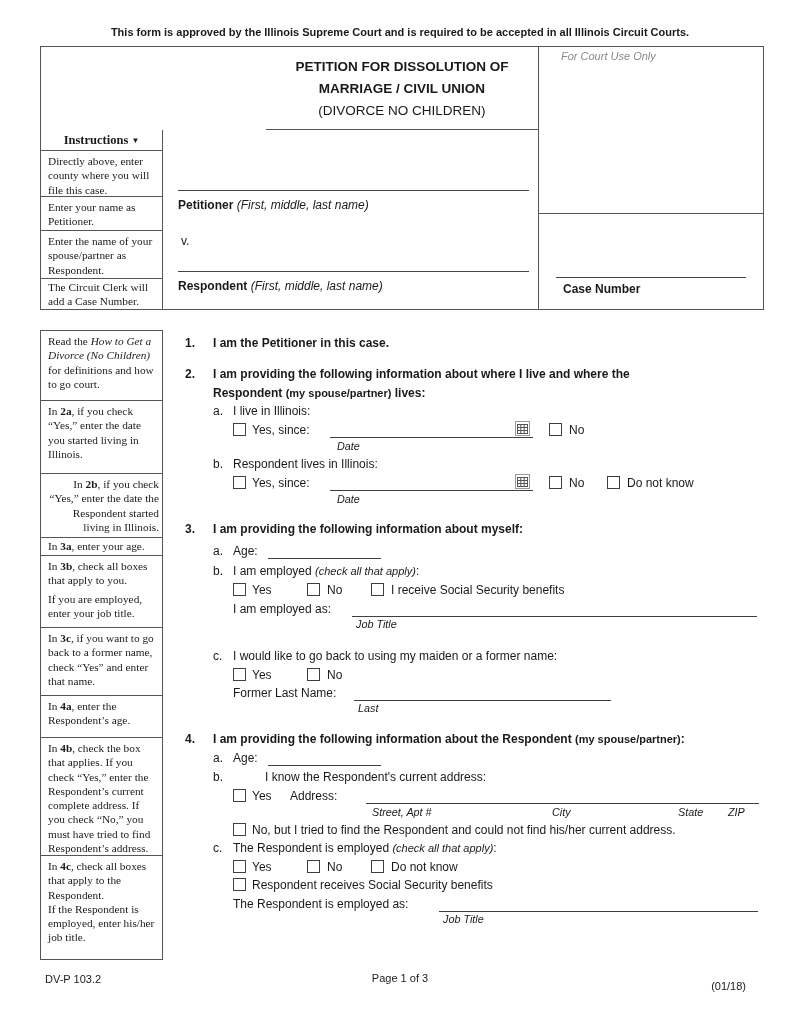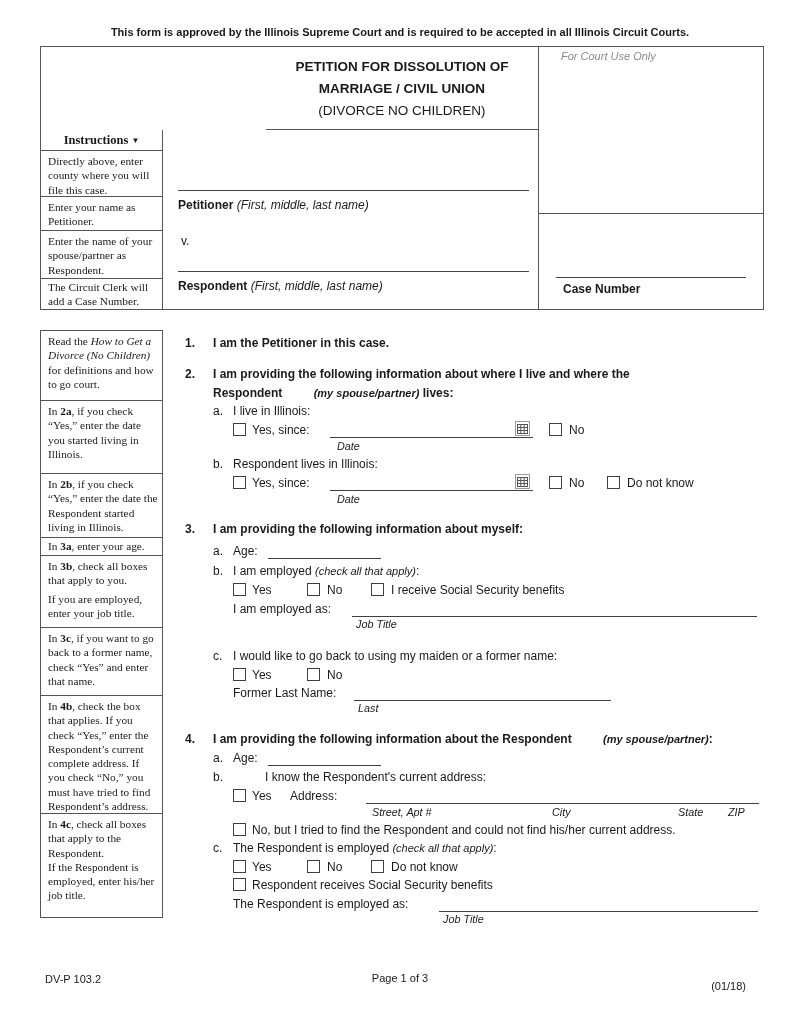--- a/index.html
+++ b/index.html
@@ -1,20 +1,20 @@
 <!DOCTYPE html>
 <html><head>
 <meta charset="utf-8">
 <style>
   html,body{margin:0;padding:0;background:#fff;}
   .page{position:relative;width:800px;height:1035px;background:#fff;overflow:hidden;
         font-family:"Liberation Sans",sans-serif;color:#1a1a1a;}
   .ax{position:absolute;white-space:nowrap;font-size:12px;line-height:14px;}
   .b{font-weight:bold;}
-  .bi{font-style:italic;font-size:11px;margin-left:28px;}
+  .bi{font-size:11px;}
   .ri{font-style:italic;font-size:11px;font-weight:normal;}
   .hint{position:absolute;white-space:nowrap;font-style:italic;font-size:10.8px;line-height:12px;}
   .cb{position:absolute;width:11px;height:11px;border:1px solid #3f3f3f;background:#fff;}
   .fld{position:absolute;height:16px;border-bottom:1px solid #3f3f3f;}
   .cal{position:absolute;right:3px;bottom:1px;width:15px;height:15px;line-height:0;}
   
   .hb{position:absolute;left:40px;top:46px;width:722px;height:262px;border:1.5px solid #555;}
   .hcell{position:absolute;box-sizing:border-box;}
   .cellA{left:0;top:0;width:225px;height:83px;border-right:1px solid #555;border-bottom:1px solid #555;}
   .cellB{left:225px;top:0;width:273px;height:83px;border-right:1px solid #555;border-bottom:1px solid #555;text-align:center;padding-top:9px;}
@@ -79,24 +79,25 @@
       <span class="ax" style="left:15px;top:68px;"><span class="b">Petitioner</span> <span class="ri" style="font-size:12px;">(First, middle, last name)</span></span>
       <span class="ax" style="left:18px;top:104px;">v.</span>
       <span class="uline" style="left:15px;top:141px;width:351px;"></span>
       <span class="ax" style="left:15px;top:149px;"><span class="b">Respondent</span> <span class="ri" style="font-size:12px;">(First, middle, last name)</span></span>
     </div>
   </div>
 
   <div class="sb">
     <div class="scell" style="height:70px;"><span>Read the </span><i>How to Get a Divorce (No Children)</i><span> for definitions and how to go court.</span></div>
     <div class="scell" style="height:73px;"><span>In </span><b>2a</b><span>, if you check “Yes,” enter the date you started living in Illinois.</span></div>
-    <div class="scell" style="height:64px;"><span>In </span><b>2b</b><span>, if you check “Yes,” enter the date the Respondent started living in Illinois.</span></div>
+    <div class="scell" style="height:64px;text-align:right;"><span>In </span><b>2b</b><span>, if you check “Yes,” enter the date the Respondent started living in Illinois.</span></div>
     <div class="scell" style="height:18px;padding-top:1px;"><span>In </span><b>3a</b><span>, enter your age.</span></div>
     <div class="scell" style="height:72px;"><span>In </span><b>3b</b><span>, check all boxes that apply to you.</span><span class="p2">If you are employed, enter your job title.</span></div>
     <div class="scell" style="height:68px;"><span>In </span><b>3c</b><span>, if you want to go back to a former name, check “Yes” and enter that name.</span></div>
+    <div class="scell" style="height:42px;"><span>In </span><b>4a</b><span>, enter the Respondent’s age.</span></div>
     <div class="scell" style="height:118px;"><span>In </span><b>4b</b><span>, check the box that applies. If you check “Yes,” enter the Respondent’s current complete address. If you check “No,” you must have tried to find Respondent’s address.</span></div>
     <div class="scell" style="height:103px;"><span>In </span><b>4c</b><span>, check all boxes that apply to the Respondent.</span><span class="p2b">If the Respondent is employed, enter his/her job title.</span></div>
   </div>
 
   <span class="ax b" style="left:185px;top:336px;">1.</span>
   <span class="ax b" style="left:213px;top:336px;">I am the Petitioner in this case.</span>
 
   <span class="ax b" style="left:185px;top:367px;">2.</span>
   <span class="ax b" style="left:213px;top:367px;">I am providing the following information about where I live and where the</span>
   <span class="ax b" style="left:213px;top:386px;"><span>Respondent </span><span class="bi">(my spouse/partner)</span><span> lives:</span></span>

